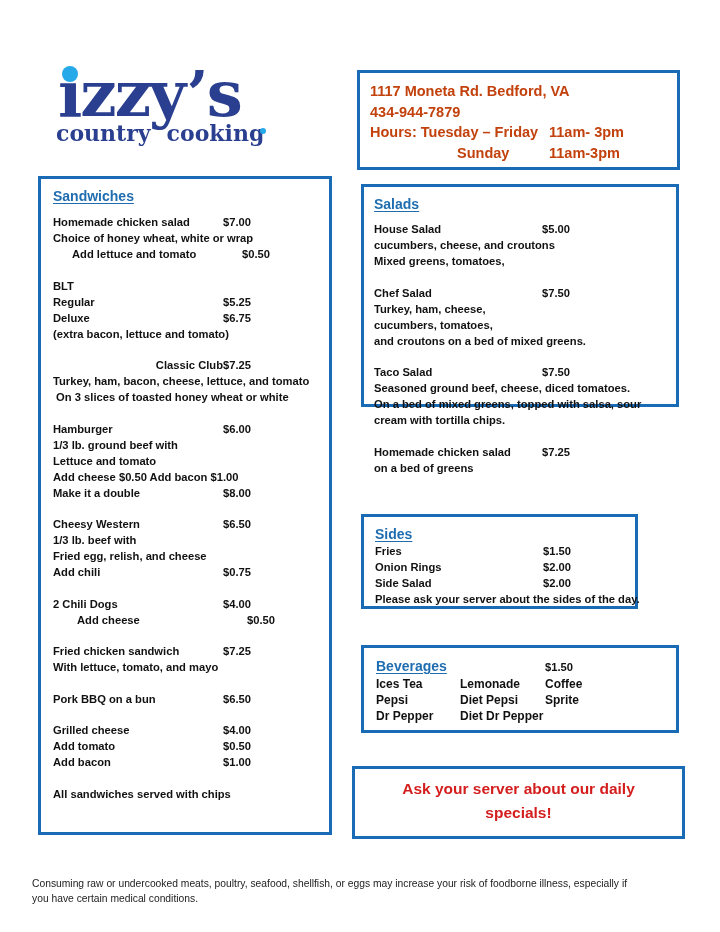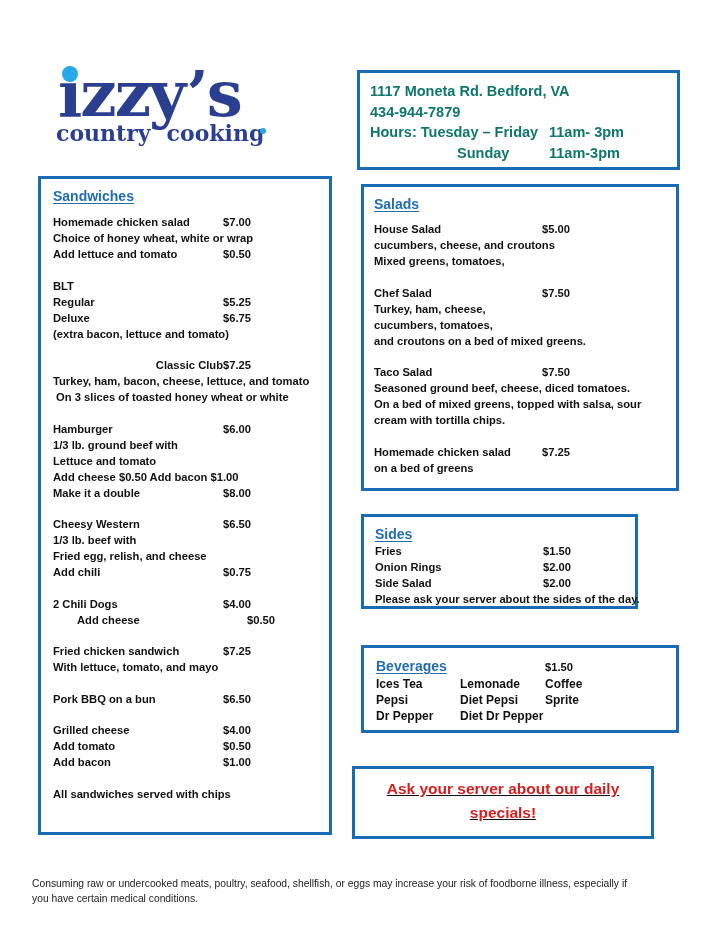--- a/index.html
+++ b/index.html
@@ -32,21 +32,21 @@
     }
     #logo .cc .gap { display: inline-block; width: 16px; }
     #logo .dot-g {
       position: absolute; left: 208px; top: 70px; width: 6px; height: 6px;
       border-radius: 50%; background: #26a9e8;
     }
 
     
     #info { left: 357px; top: 70px; width: 323px; height: 100px; padding: 8px 0 0 10px; }
     #info .line {
-      font-size: 14.5px; font-weight: bold; color: #0f766e; line-height: 20.5px;
+      font-size: 14.5px; font-weight: bold; color: #c2410c; line-height: 20.5px;
       white-space: pre;
     }
     #info .hrow { display: flex; }
     #info .hrow .d { width: 179px; }
     #info .hrow .indent { padding-left: 87px; width: 179px; }
 
     .sec-title {
       font-size: 14px; font-weight: bold; color: #1f6db0;
       text-decoration: underline; text-underline-offset: 2px;
       display: inline-block;
@@ -58,39 +58,39 @@
     .row .n { width: 170px; }
     .row .p { }
     .row.full .n { width: auto; }
     .gap-row { height: 15.5px; }
 
     
     #sandwiches { left: 38px; top: 176px; width: 294px; height: 659px; padding: 8px 0 0 12px; }
     #sandwiches .sec-title { margin-bottom: 10px; }
 
     
-    #salads { left: 361px; top: 184px; width: 318px; height: 307px; padding: 8px 0 0 10px; }
+    #salads { left: 361px; top: 184px; width: 318px; height: 223px; padding: 8px 0 0 10px; }
     #salads .sec-title { margin-bottom: 9px; }
     #salads .row .n { width: 168px; }
 
     
     #sides { left: 361px; top: 514px; width: 277px; height: 95px; padding: 8px 0 0 11px; }
     #sides .sec-title { line-height: 18px; }
     #sides .row .n { width: 168px; }
 
     
     #beverages { left: 361px; top: 645px; width: 318px; height: 88px; padding: 10px 0 0 12px; }
     #beverages .head { display: flex; align-items: baseline; height: 18px; }
     #beverages .head .sec-title { width: 169px; }
     #beverages .head .price { font-size: 11.2px; font-weight: bold; }
     #beverages .grid { display: grid; grid-template-columns: 84px 85px auto; }
     #beverages .grid span { font-size: 12px; font-weight: bold; line-height: 16px; white-space: nowrap; }
 
     
-    #specials { left: 352px; top: 766px; width: 302px; height: 73px; padding-top: 8px; text-align: center; text-decoration: underline; }
+    #specials { left: 352px; top: 766px; width: 333px; height: 73px; padding-top: 8px; text-align: center; }
     #specials .msg { color: #d41d1d; font-weight: bold; font-size: 15.5px; line-height: 24px; padding: 0 30px; }
 
     
     #disclaimer { position: absolute; left: 32px; top: 876px; width: 600px; font-size: 10.3px; line-height: 15px; color: #222; }
   </style>
 </head>
 <body>
 
 <div id="logo">
   <span class="izzy">izzy’s</span>
@@ -116,21 +116,21 @@
   <div class="sec-title">Sandwiches</div>
   <div id="sandwich-rows">
       <div class="row">
         <span class="n" style="white-space: pre;">Homemade chicken salad</span>
         <span class="p">$7.00</span>
       </div>
       <div class="row full">
         <span class="n" style="white-space: pre;">Choice of honey wheat, white or wrap</span>
       </div>
       <div class="row">
-        <span class="n" style="white-space: pre;">Add lettuce and tomato</span>
+        <span class="n" style="white-space: pre; margin-left: 19px;">Add lettuce and tomato</span>
         <span class="p">$0.50</span>
       </div>
       <div class="gap-row"></div>
       <div class="row full">
         <span class="n" style="white-space: pre;">BLT</span>
       </div>
       <div class="row">
         <span class="n" style="white-space: pre;">Regular</span>
         <span class="p">$5.25</span>
       </div>

